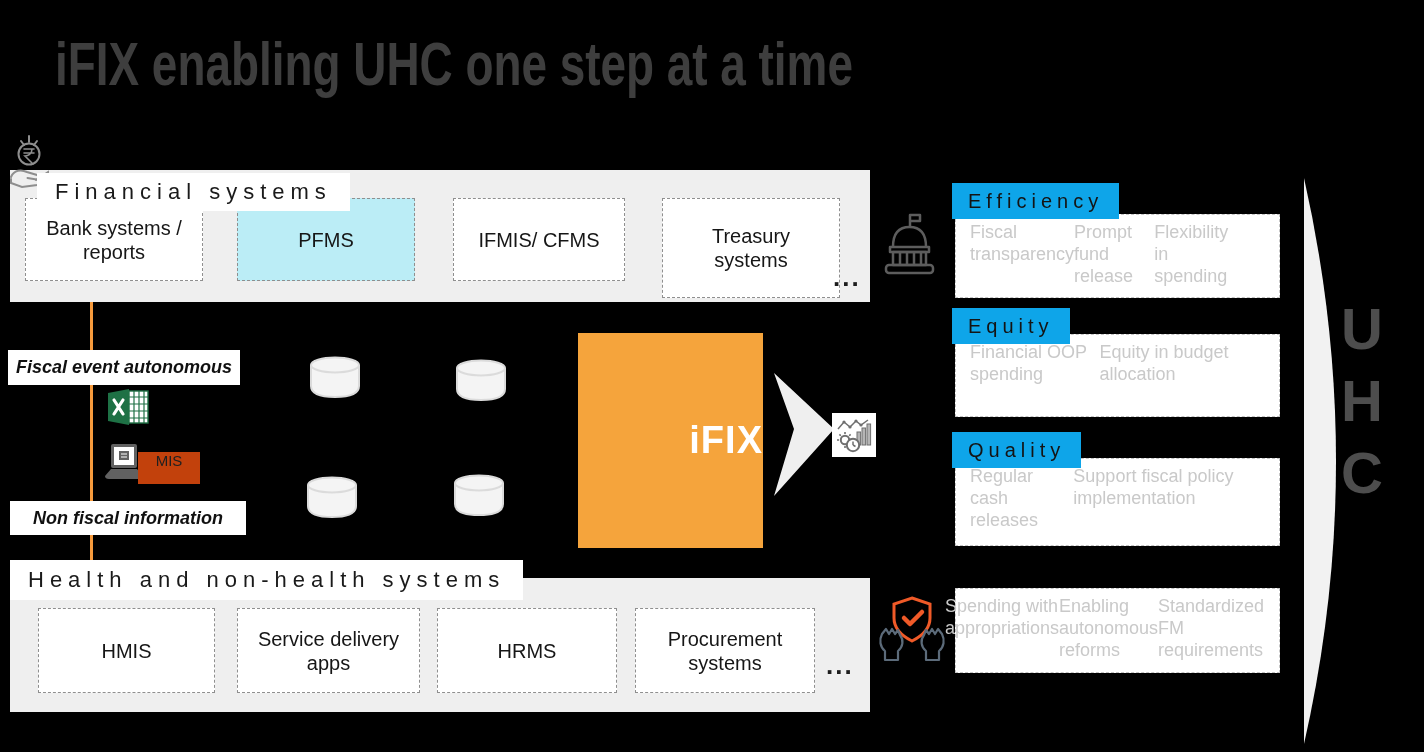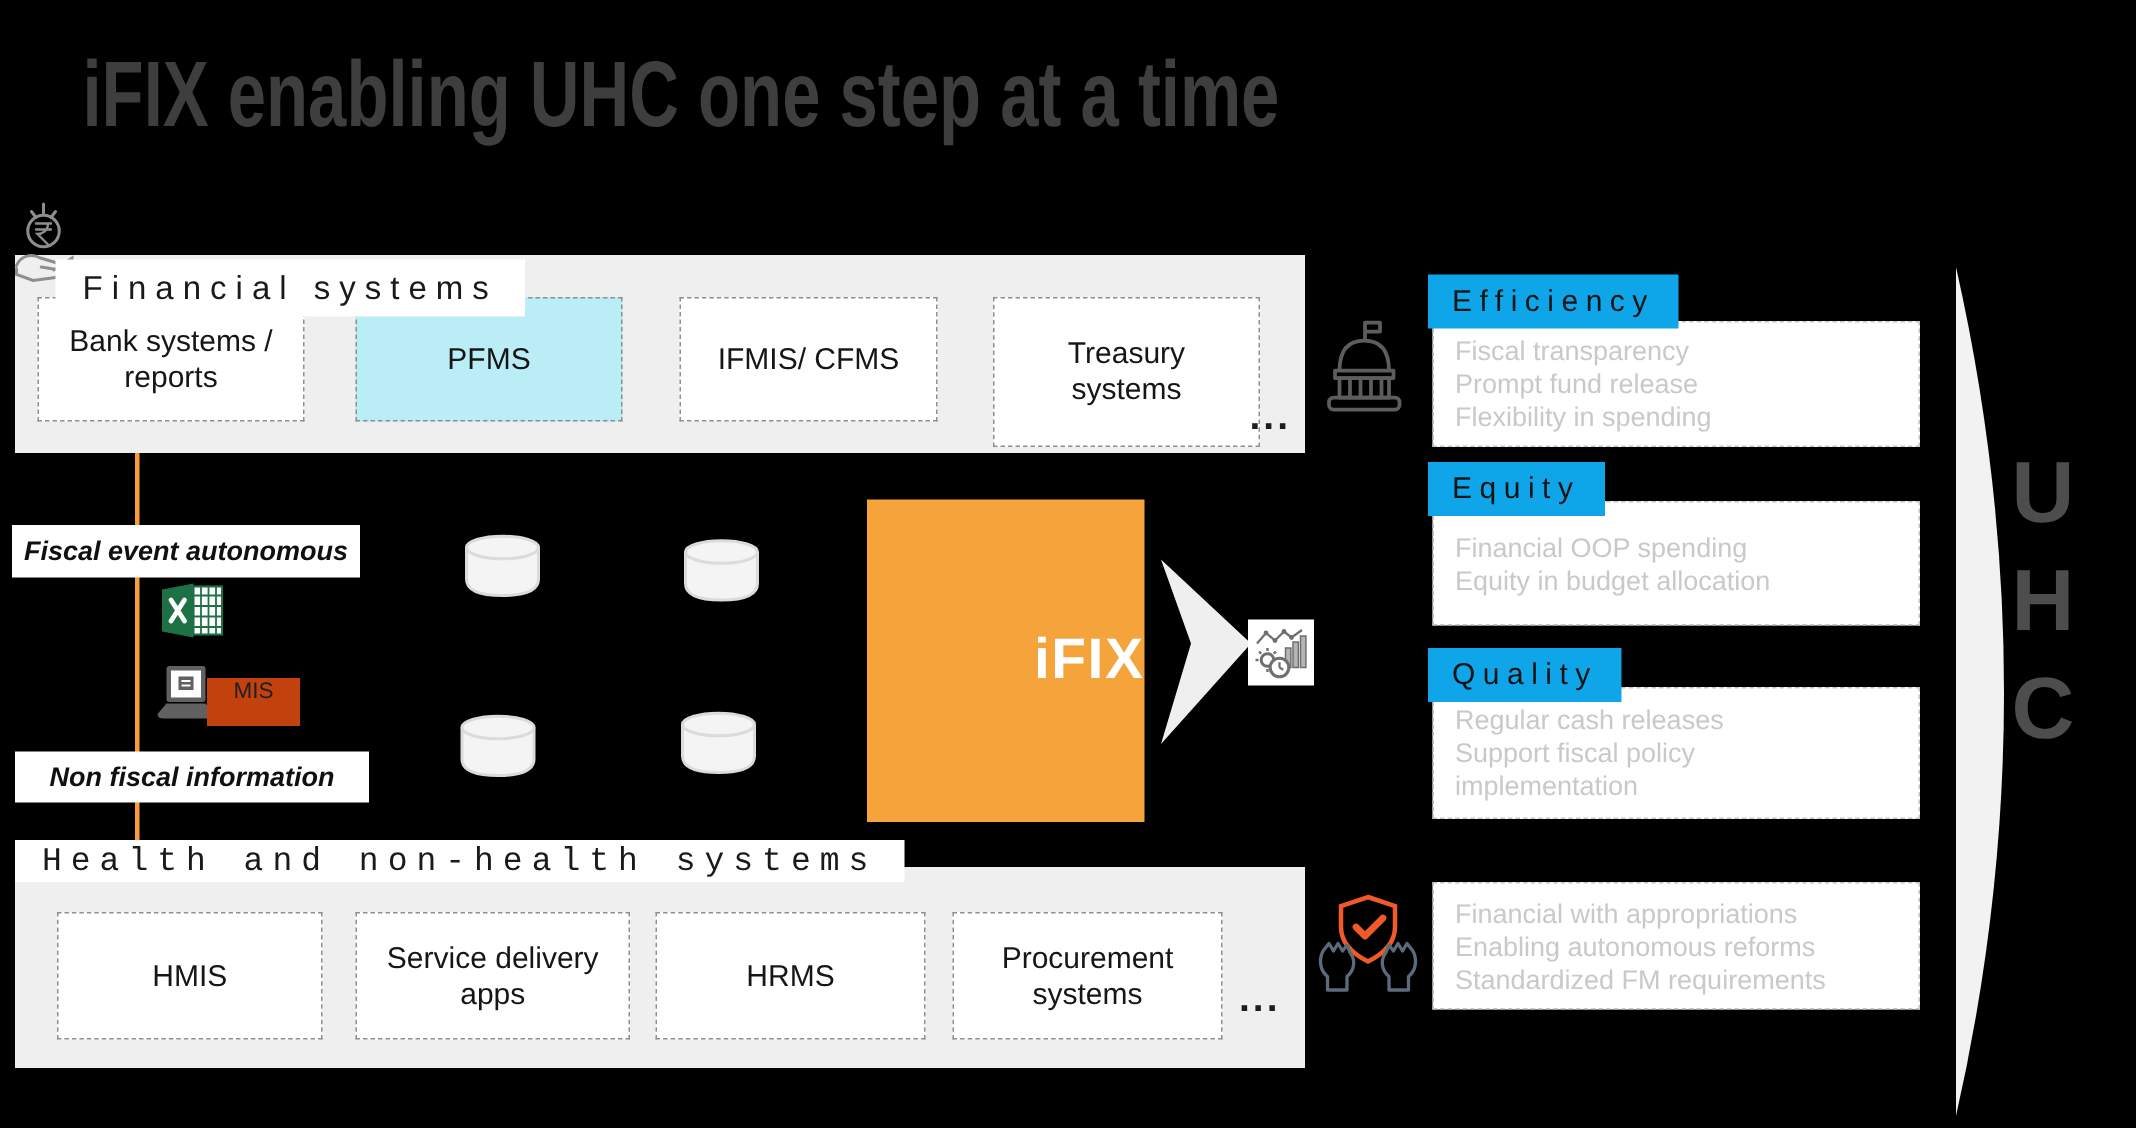--- a/index.html
+++ b/index.html
@@ -10,21 +10,21 @@
          color:#3e3e3e;white-space:nowrap;transform:scaleX(.74);transform-origin:0 50%;
          letter-spacing:0;}
 
   .panel{position:absolute;background:#efefef;}
   .fin-panel{left:10px;top:170px;width:860px;height:132px;}
   .health-panel{left:10px;top:578px;width:860px;height:134px;}
 
   .sec-label{position:absolute;background:#ffffff;display:flex;align-items:center;
              padding:0 18px;font-size:22px;letter-spacing:6px;color:#1a1a1a;z-index:3;}
   .fin-label{left:37px;top:146px;height:38px;margin-top:27px;}
-  .health-label{left:10px;top:560px;height:28px;font-family:Liberation Mono, monospace;}
+  .health-label{left:10px;top:560px;height:40px;}
 
   .sys-box{position:absolute;background:#fff;border:1px dashed #8f8f8f;box-sizing:border-box;
            display:flex;align-items:center;justify-content:center;text-align:center;
            font-size:20px;line-height:1.2;color:#161616;padding:0 10px;z-index:2;}
   .sys-box.cyan{background:#bbedf6;}
 
   .dots{position:absolute;font-size:26px;font-weight:700;letter-spacing:2px;color:#1d1d1d;z-index:2;}
 
   .orange-line{position:absolute;left:90px;top:302px;width:3px;height:276px;background:#f79b3d;z-index:1;}
 
@@ -42,21 +42,21 @@
         display:flex;align-items:center;justify-content:flex-end;color:#fff;
         font-size:38px;font-weight:700;letter-spacing:1px;}
 
   .analytics-box{position:absolute;left:832px;top:413px;width:44px;height:44px;background:#fff;
                  display:flex;align-items:center;justify-content:center;z-index:2;}
 
   .benefit-header{position:absolute;background:#0ea5e9;height:36px;display:flex;align-items:center;
                   padding:0 16px;font-size:20px;letter-spacing:5px;color:#141414;z-index:4;}
   .benefit-content{position:absolute;background:#fff;border:1px dashed #c4c4c4;box-sizing:border-box;
                    width:325px;color:#c9c9c9;font-size:18px;line-height:22px;
-                   display:flex;flex-direction:column;justify-content:center;
+                   display:flex;justify-content:center;
                    padding:6px 40px 6px 14px;z-index:2;}
 
   .uhc-letter{position:absolute;left:1340px;width:44px;text-align:center;
               font-size:58px;font-weight:700;color:#4d4d4d;line-height:1;}
 </style>
 </head>
 <body>
 
 <div id="canvas">
 
@@ -199,21 +199,21 @@
   </div>
 
   <svg class="icon" style="left:878px;top:596px" width="68" height="72" viewBox="0 0 68 72">
     <path d="M34,2 L52,8 V22 Q52,36 34,45 Q16,36 16,22 V8 Z" fill="none" stroke="#F05A28" stroke-width="3"></path>
     <path d="M26,22 L32,28 L44,16" fill="none" stroke="#F05A28" stroke-width="4.5" stroke-linecap="round" stroke-linejoin="round"></path>
     <path d="M4,38 l4,-5 3,5 3,-5 3,5 3,-4 2,5 c4,5 3,12 -2,16 l0,9 h-13 v-9 c-5,-4 -6,-11 -3,-17 z" fill="none" stroke="#5c6b7a" stroke-width="2.2" stroke-linejoin="round"></path>
     <path d="M64,38 l-4,-5 -3,5 -3,-5 -3,5 -3,-4 -2,5 c-4,5 -3,12 2,16 l0,9 h13 v-9 c5,-4 6,-11 3,-17 z" fill="none" stroke="#5c6b7a" stroke-width="2.2" stroke-linejoin="round"></path>
   </svg>
 
   <div class="benefit-content" style="left:955px;top:588px;height:85px">
-    <div>Financial with appropriations</div>
+    <div>Spending with appropriations</div>
     <div>Enabling autonomous reforms</div>
     <div>Standardized FM requirements</div>
   </div>
 
   <div class="panel health-panel"></div>
   <div class="sec-label health-label">
     <span>Health and non-health systems</span>
   </div>
 
   <div class="sys-box" style="left:38px;top:608px;width:177px;height:85px">

